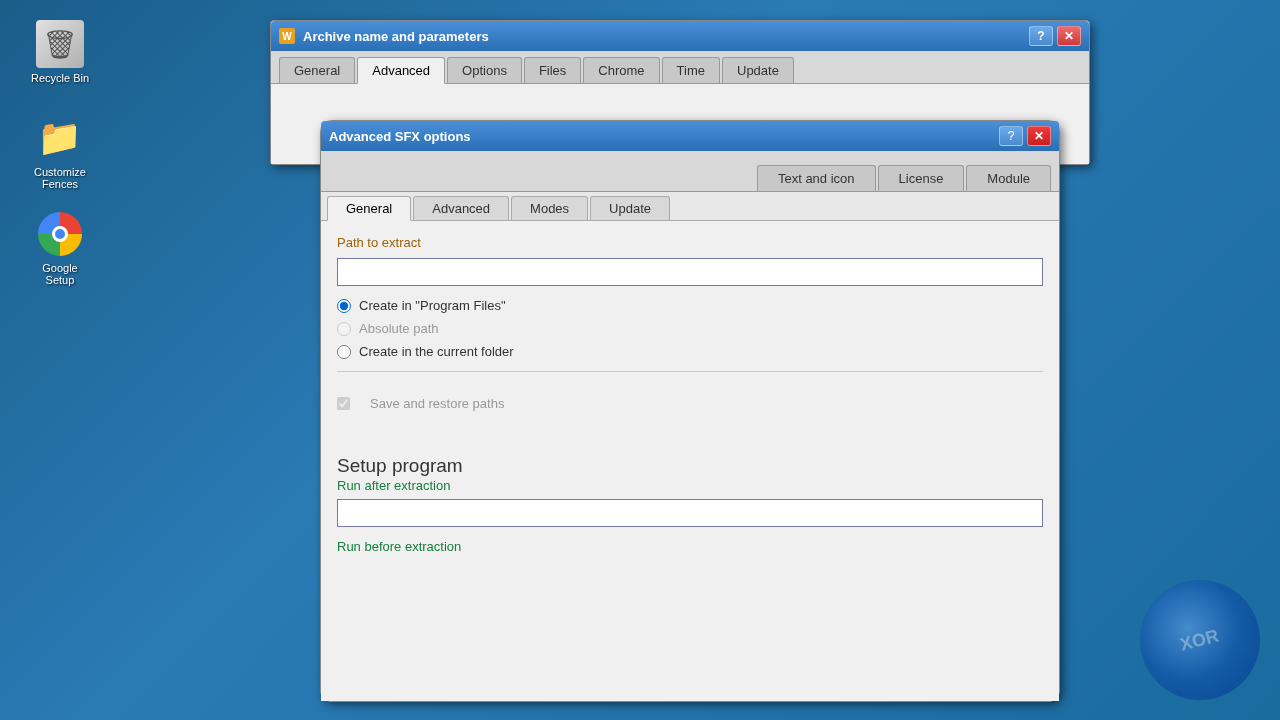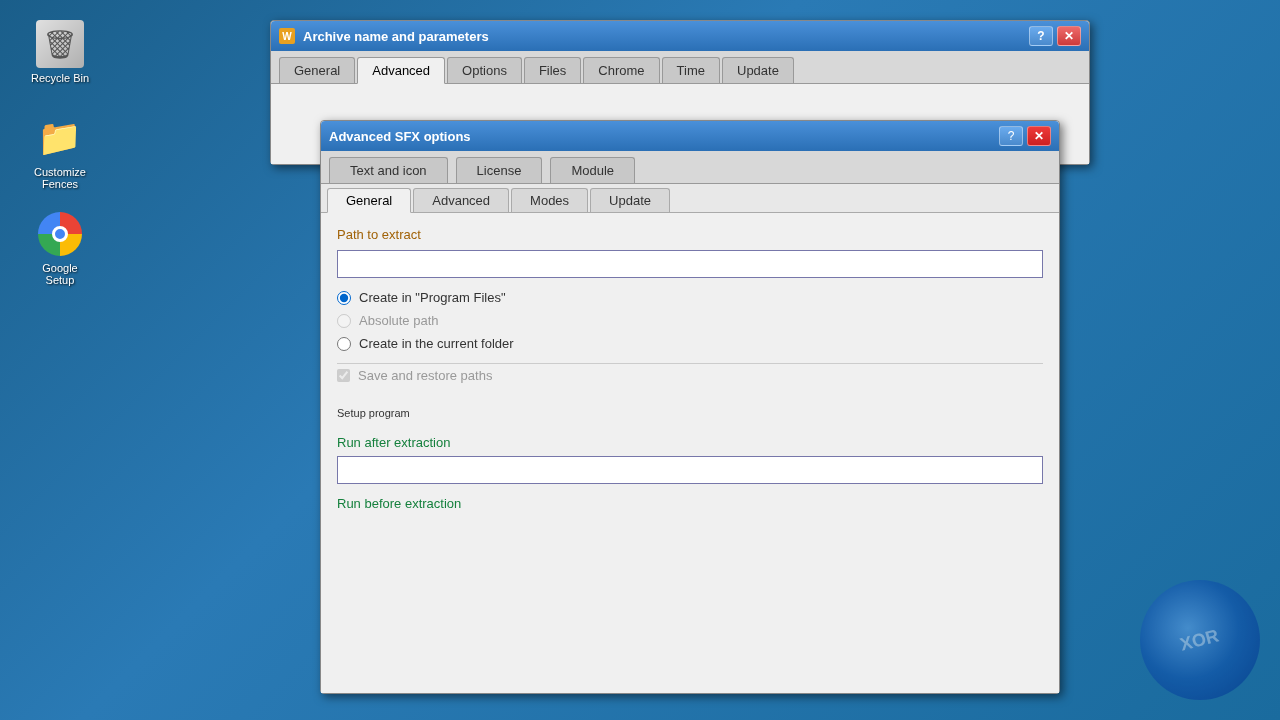--- a/index.html
+++ b/index.html
@@ -168,21 +168,21 @@
 
     
     .dialog-sfx {
       position: absolute;
       top: 120px;
       left: 320px;
       width: 740px;
       background: #f0f0f0;
       border: 1px solid #888;
       box-shadow: 3px 3px 10px rgba(0,0,0,0.5);
-      border-radius: 4px;
+      border-radius: 12px;
     }
 
     .sfx-titlebar {
       display: flex;
       align-items: center;
       justify-content: space-between;
       background: linear-gradient(to bottom, #4a90d9, #2a6fb5);
       padding: 5px 8px;
       border-radius: 4px 4px 0 0;
       color: white;
@@ -203,23 +203,24 @@
     }
 
     .sfx-title-btn.close {
       background: linear-gradient(to bottom, #ee3a3a, #cc2020);
       font-weight: bold;
     }
 
     .sfx-tabs-top {
       display: flex;
       background: #d8d8d8;
-      padding: 6px 8px 0;
-      gap: 8px;
+      padding: 14px 8px 0;
+      gap: 2px;
       border-bottom: 1px solid #999;
+      justify-content: flex-end;
     }
 
     .sfx-tab {
       padding: 5px 20px;
       background: #c8c8c8;
       border: 1px solid #999;
       border-bottom: none;
       cursor: pointer;
       border-radius: 3px 3px 0 0;
       font-size: 13px;
@@ -295,41 +296,41 @@
 
     .radio-input {
       width: 14px;
       height: 14px;
       accent-color: #0066cc;
     }
 
     .checkbox-item {
       display: flex;
       align-items: center;
-      gap: 8px;
+      gap: 20px;
       font-size: 13px;
       color: #999;
       margin: 8px 0;
-      padding: 4px 0;
+      padding: 24px 0;
       border-top: 1px solid #ccc;
     }
 
     .checkbox-input {
       width: 13px;
       height: 13px;
     }
 
     .setup-section {
       margin-top: 20px;
     }
 
     .setup-label {
-      font-size: 11px;
+      font-size: 19px;
       color: #333;
-      margin-bottom: 16px;
+      margin-bottom: 1px;
     }
 
     .setup-sublabel {
       font-size: 13px;
       color: #15803d;
       margin-bottom: 6px;
     }
 
     
     .globe-watermark {

